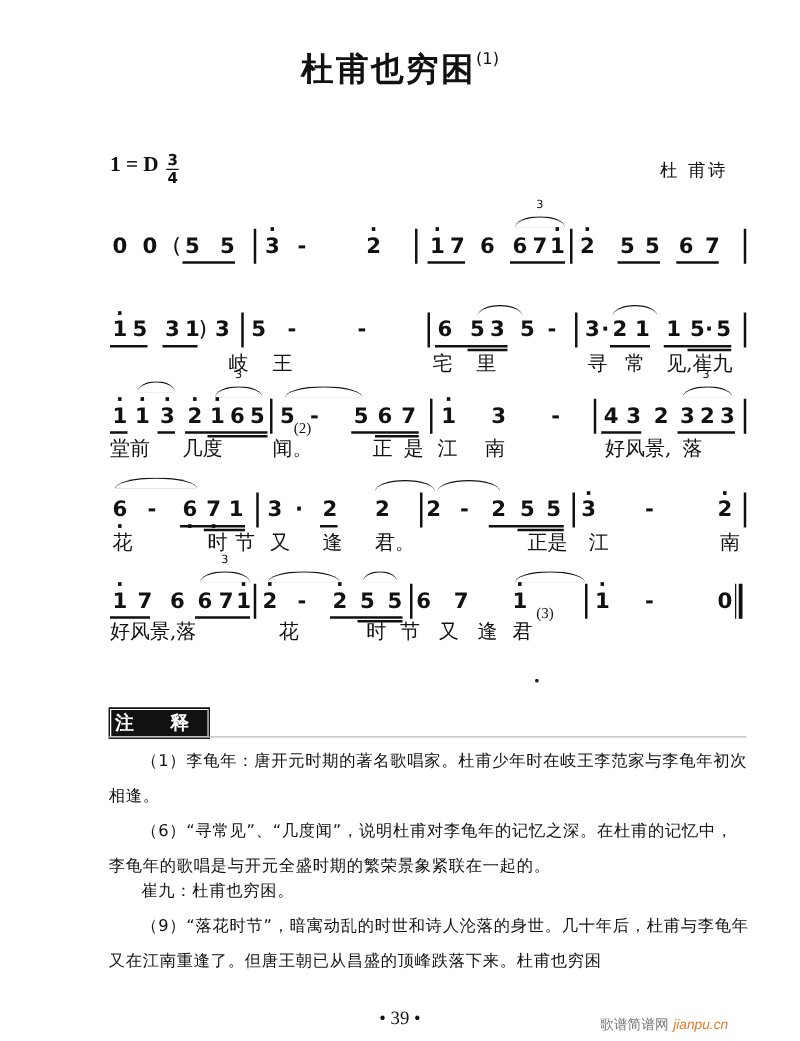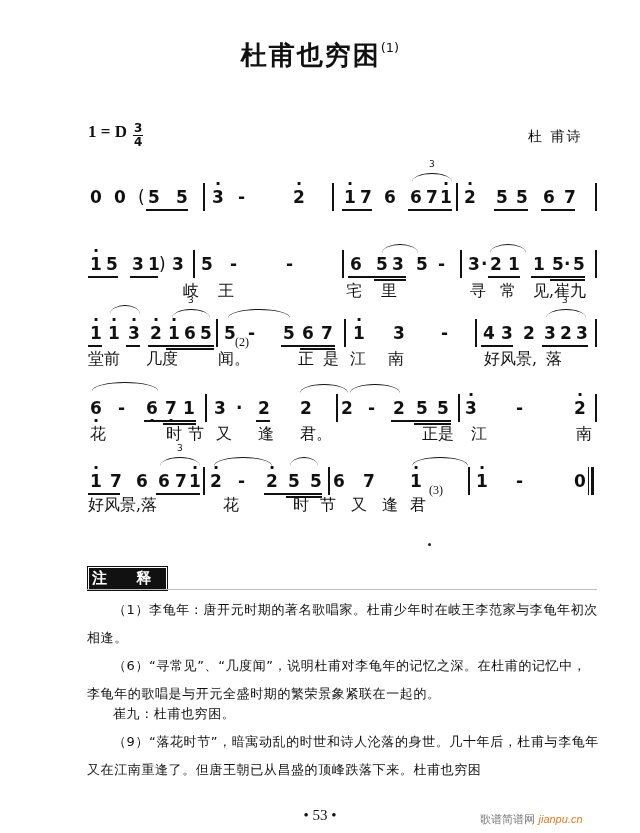--- a/index.html
+++ b/index.html
@@ -267,14 +267,14 @@
 <div class="stray-dot"></div>
 
 <div class="notes-header">注 释</div>
 <div class="notes-rule"></div>
 
 <div class="para" style="top:596px;text-indent:26px">（1）李龟年：唐开元时期的著名歌唱家。杜甫少年时在岐王李范家与李龟年初次相逢。</div>
 <div class="para" style="top:652px;text-indent:26px">（6）“寻常见”、“几度闻”，说明杜甫对李龟年的记忆之深。在杜甫的记忆中，李龟年的歌唱是与开元全盛时期的繁荣景象紧联在一起的。</div>
 <div class="para" style="top:700px;text-indent:26px">崔九：杜甫也穷困。</div>
 <div class="para" style="top:728px;text-indent:26px;height:56px;overflow:hidden">（9）“落花时节”，暗寓动乱的时世和诗人沦落的身世。几十年后，杜甫与李龟年又在江南重逢了。但唐王朝已从昌盛的顶峰跌落下来。杜甫也穷困</div>
 
-<div class="page-num">• 53 •</div>
+<div class="page-num">• 39 •</div>
 <div class="watermark"><span>歌谱简谱网</span> <span class="en">jianpu.cn</span></div>
 
 </body></html>

